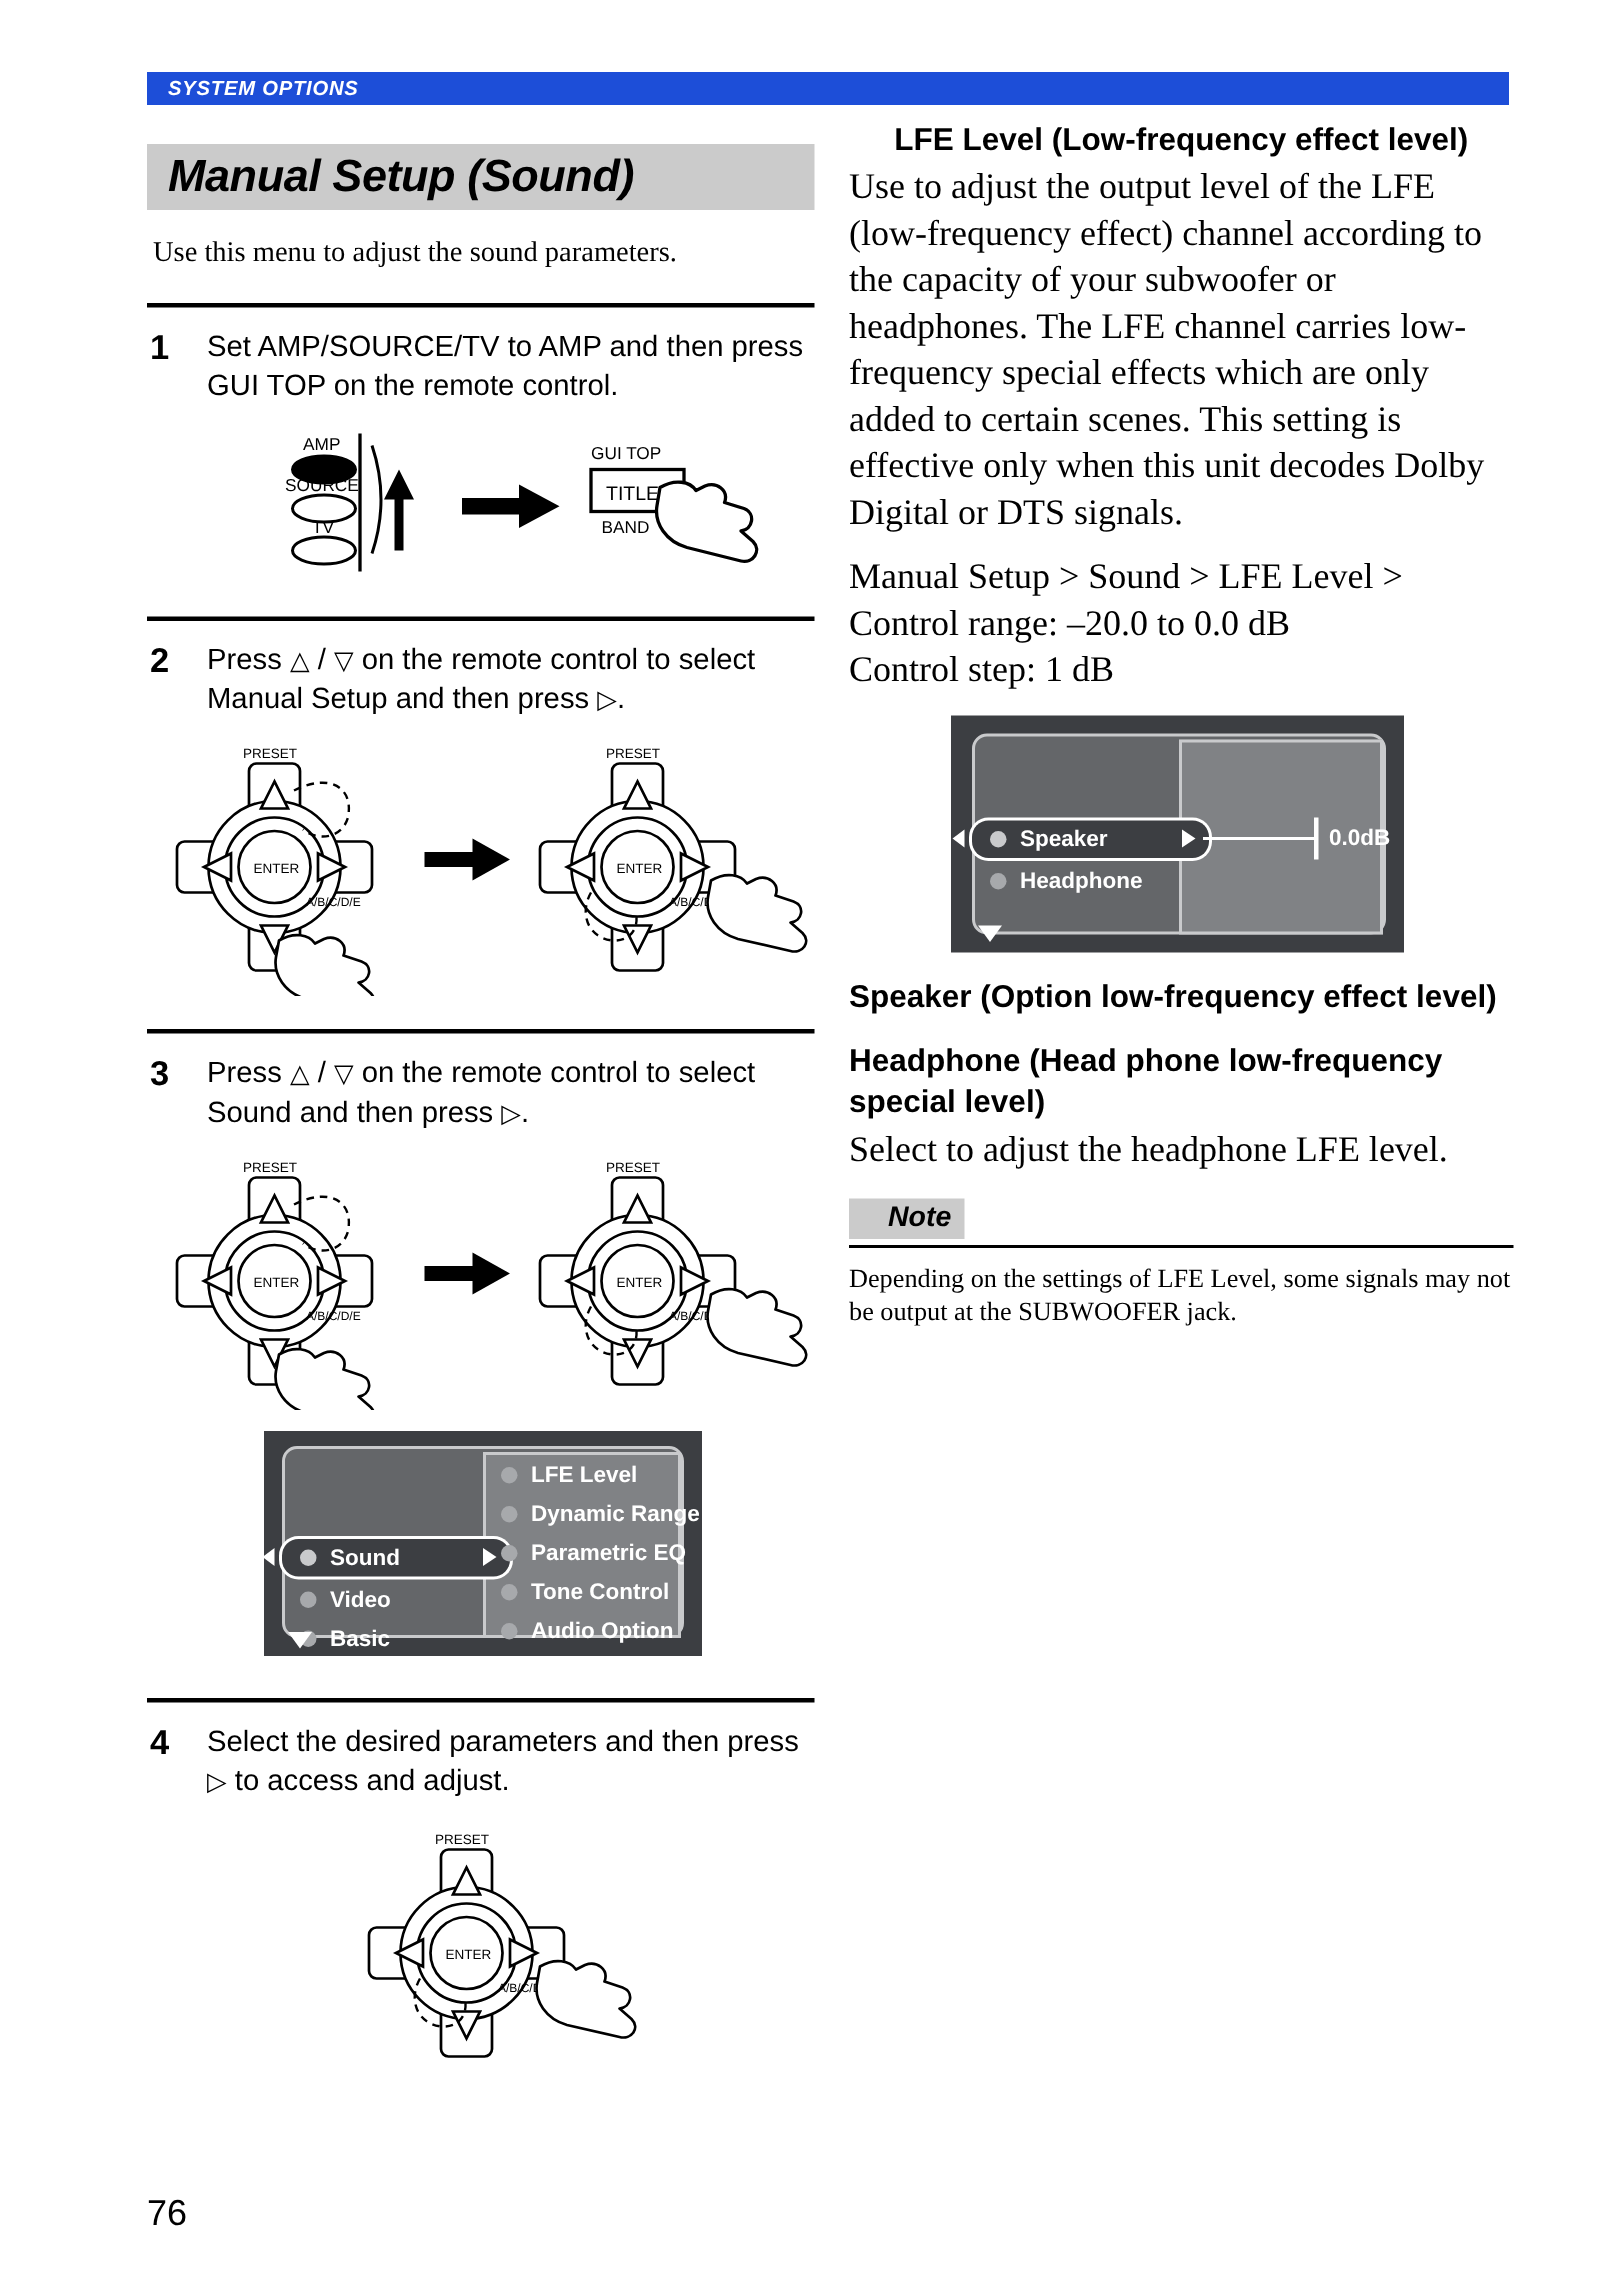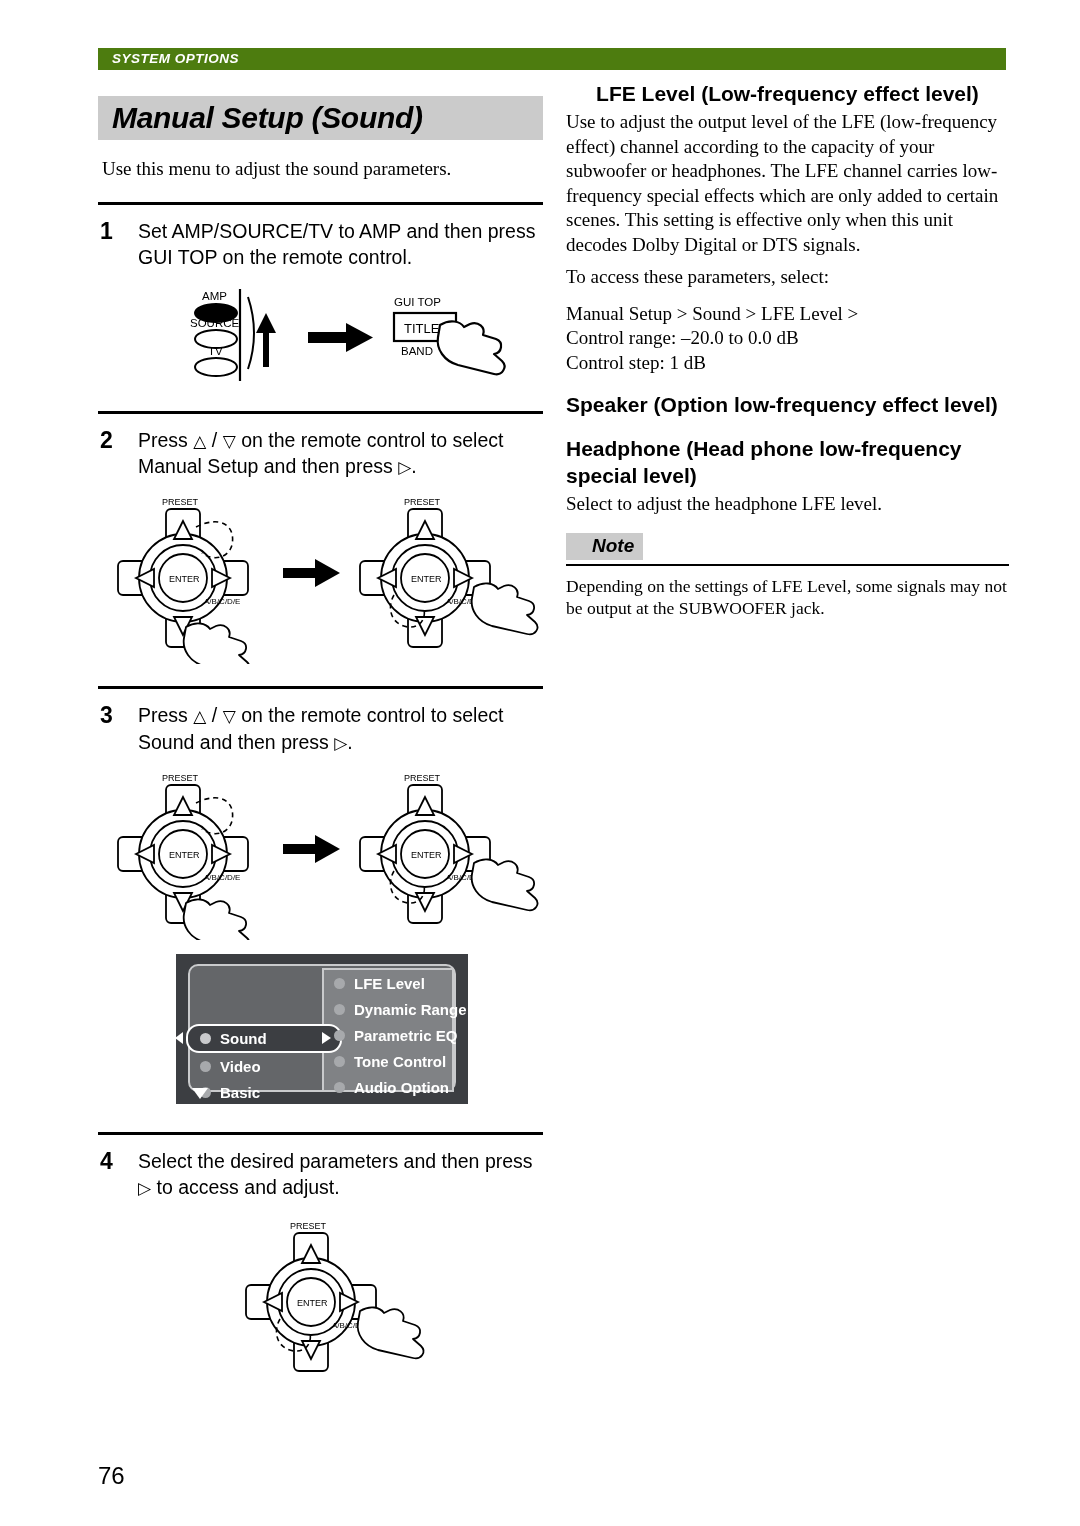--- a/index.html
+++ b/index.html
@@ -21,21 +21,21 @@
     inset: 0;
   }
 
   
   .running-head {
     position: absolute;
     left: 98px;
     top: 48px;
     width: 908px;
     height: 22px;
-    background: #4d7c0f;
+    background: #1d4ed8;
   }
   .running-head-label {
     position: absolute;
     left: 14px;
     top: 3px;
     font-family: "Liberation Sans", sans-serif;
     font-style: italic;
     font-weight: bold;
     font-size: 13.5px;
     letter-spacing: .5px;
@@ -124,21 +124,21 @@
   
   .h-sub {
     font-family: "Liberation Sans", sans-serif;
     font-size: 21px;
     line-height: 1.3;
     margin: 0 0 3px 0;
   }
   .h-sub.center { text-align: center; }
   .body-text {
     font-family: "Liberation Serif", serif;
-    font-size: 19px;
+    font-size: 24px;
     line-height: 1.29;
     margin: 0;
   }
   .tight-block p { margin: 0; }
 
   .note-badge {
     display: inline-block;
     background: #cbcbcb;
     font-family: "Liberation Sans", sans-serif;
     font-style: italic;
@@ -513,28 +513,48 @@
     </div>
 
   </div>
 
   <div class="col-right">
 
     <h2 class="h-sub center">LFE Level (Low-frequency effect level)</h2>
 
     <p class="body-text">Use to adjust the output level of the LFE (low-frequency effect) channel according to the capacity of your subwoofer or headphones. The LFE channel carries low-frequency special effects which are only added to certain scenes. This setting is effective only when this unit decodes Dolby Digital or DTS signals.</p>
 
-    <p class="body-text" style="margin-top:8px">To access these parameters, select:</p>
 
     <div class="tight-block" style="margin-top:12px">
       <p class="body-text">Manual Setup &gt; Sound &gt; LFE Level &gt;</p>
       <p class="body-text">Control range: –20.0 to 0.0 dB</p>
       <p class="body-text">Control step: 1 dB</p>
     </div>
 
+    <div class="osd" style="width:302px;height:158px;margin:14px 0 0 68px">
+      <div class="osd-inner" style="left:14px;top:12px;width:276px;height:134px"></div>
+      <div class="osd-right" style="left:152px;top:16px;width:136px;height:130px"></div>
+
+      <div class="osd-row selected" style="left:14px;top:70px;width:146px;height:25px;padding-left:12px">
+        <span class="osd-caret-left"></span>
+        <span class="bullet"></span>
+        <span>Speaker</span>
+        <span class="osd-caret-right"></span>
+      </div>
+      <div class="osd-row" style="left:26px;top:100px;height:22px">
+        <span class="bullet"></span>
+        <span>Headphone</span>
+      </div>
+
+      <div class="osd-slider-line" style="left:168px;top:81px;width:74px"></div>
+      <div class="osd-slider-handle" style="left:242px;top:68px;height:28px"></div>
+      <div class="osd-value" style="left:252px;top:73px">0.0dB</div>
+
+      <div class="osd-scroll-down" style="left:18px;top:140px"></div>
+    </div>
 
     <h2 class="h-sub" style="margin-top:16px">Speaker (Option low-frequency effect level)</h2>
 
     <h2 class="h-sub" style="margin-top:16px">Headphone (Head phone low-frequency special level)</h2>
     <p class="body-text">Select to adjust the headphone LFE level.</p>
 
     <div style="margin-top:16px">
       <span class="note-badge">Note</span>
       <div class="note-rule"></div>
       <p class="note-body">Depending on the settings of LFE Level, some signals may not be output at the SUBWOOFER jack.</p>

